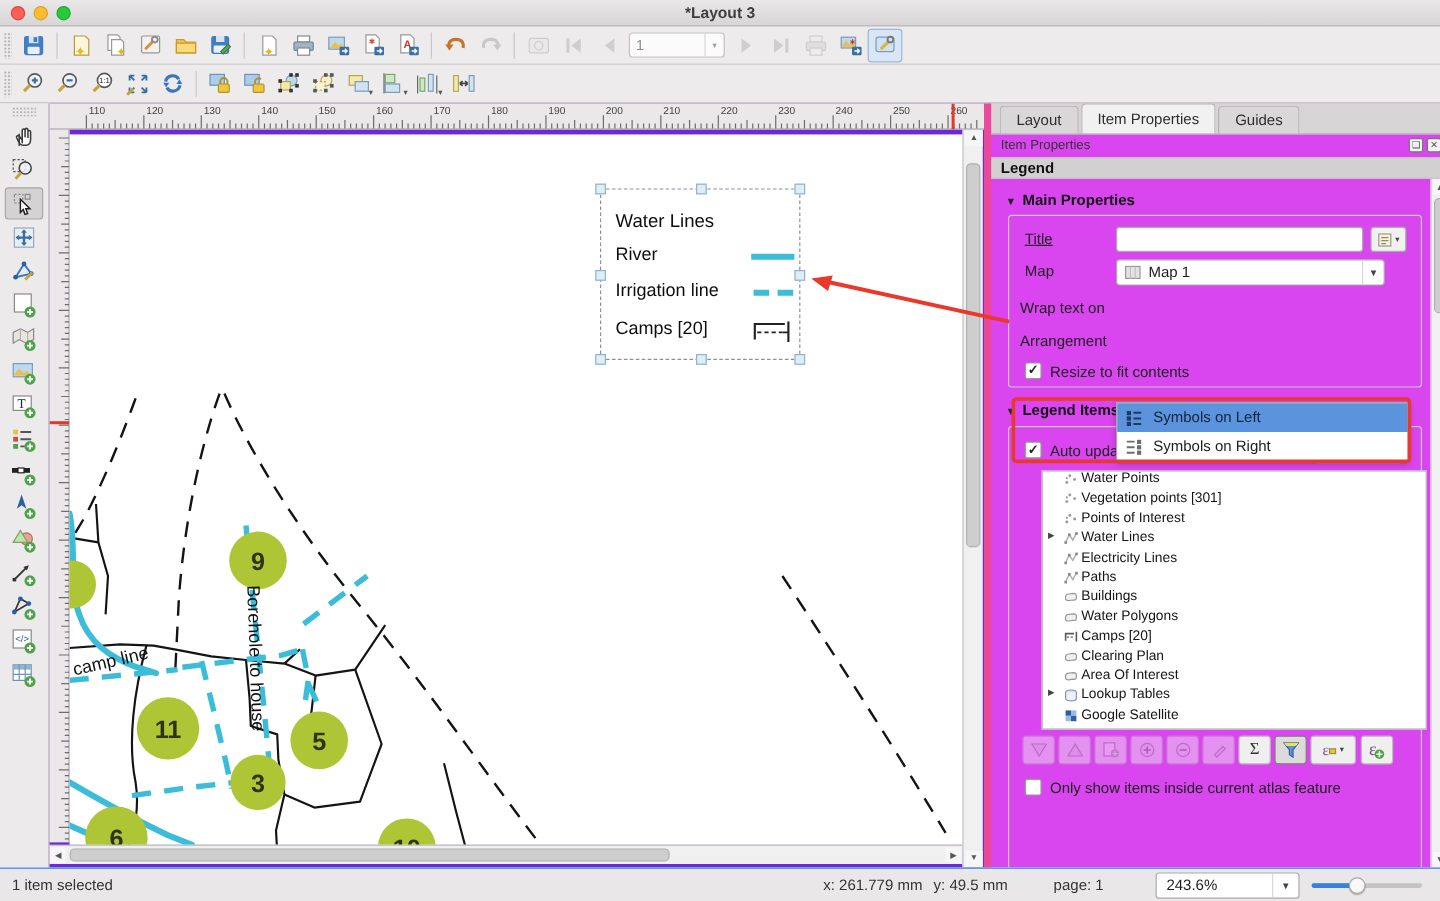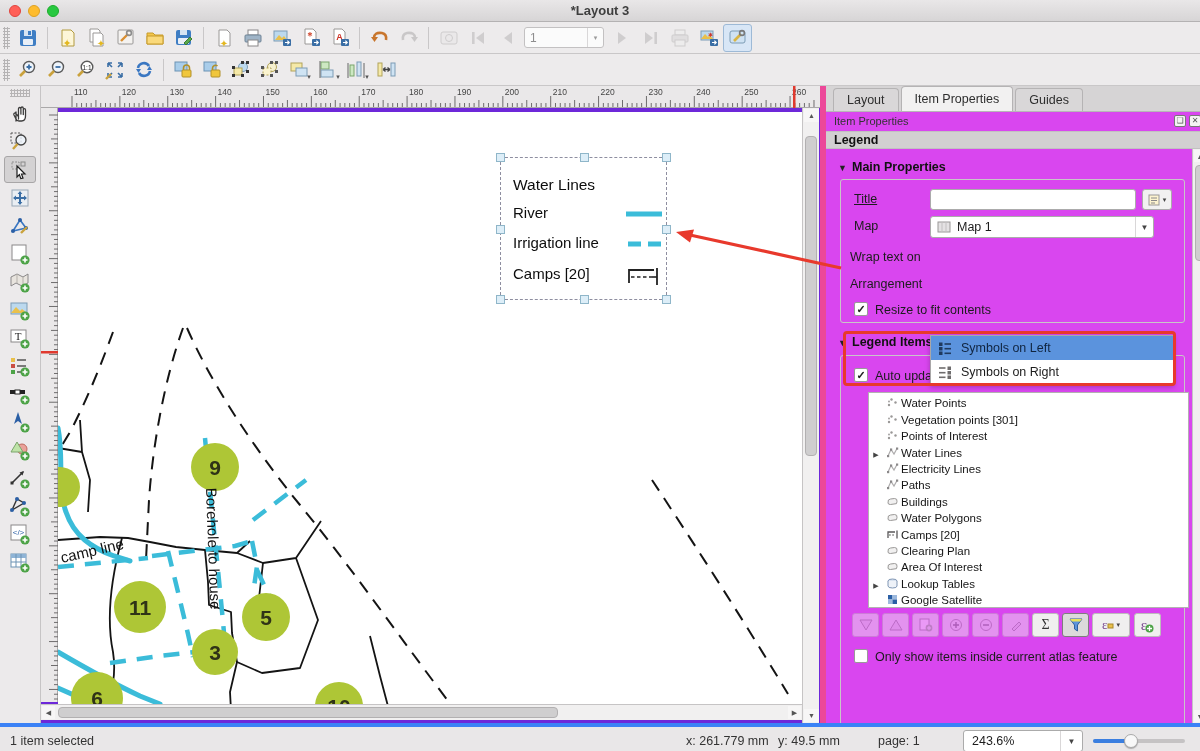--- a/index.html
+++ b/index.html
@@ -71,31 +71,31 @@
   .combo{position:absolute;height:22px;background:#fff;border:1px solid #ababab;border-radius:3px;display:flex;align-items:center;font-size:12.5px;color:#1c1c1c}
   .combo .cbtn{margin-left:auto;width:18px;height:100%;display:flex;align-items:center;justify-content:center;font-size:8px;color:#444;border-left:1px solid #d9d7d8}
   .ddbtn{position:absolute;width:30px;height:21px;background:#f2f1f1;border:1px solid #ababab;border-radius:3px;display:flex;align-items:center;justify-content:center;gap:1px}
   .cb{position:absolute;width:14px;height:14px;background:#fff;border:1px solid #9a9899;border-radius:2px;font-size:11px;line-height:12px;text-align:center;color:#222;font-weight:bold}
   .cb-label{position:absolute;font-size:12.5px;color:#1c1c1c}
   .dropdown{position:absolute;left:104px;top:186px;width:244px;background:#fff;border:1px solid #a9a7a8;z-index:6;box-shadow:0 2px 5px rgba(0,0,0,.25)}
   .dd-row{height:24px;display:flex;align-items:center;font-size:12.5px;padding-left:6px;gap:8px;color:#1c1c1c}
   .dd-row.sel{background:#5b93dd;color:#10243f}
   .redbox{position:absolute;left:17px;top:182px;width:333px;height:55px;border:3px solid #e8392c;border-radius:4px;z-index:7;pointer-events:none}
   .tree{position:absolute;left:42px;top:325px;width:321px;height:216px;background:#fff;border:1px solid #b3b1b2;overflow:hidden}
-  .tree-row{height:16.4px;display:flex;align-items:flex-end;font-size:11.5px;color:#151515}
+  .tree-row{height:16.4px;display:flex;align-items:flex-start;font-size:11.5px;color:#151515}
   .tree-row .tw{width:14px;text-align:center;font-size:7px;color:#444;flex:0 0 auto}
   .tree-row .ti{width:18px;display:flex;justify-content:center;flex:0 0 auto}
   .lbtn{position:absolute;top:551px;width:27px;height:24px;background:#f0efef;border:1px solid #bdbbbc;border-radius:3px;display:flex;align-items:center;justify-content:center;font-size:12px;color:#555}
   .lbtn.disabled{opacity:.45}
   .lbtn.pressed{background:#dcdadb;border:1px solid #7f7d7e}
   .update-btn{position:absolute;left:272px;top:299px;width:76px;height:20px;background:#f0efef;border:1px solid #c3c1c2;border-radius:4px;font-size:12px;color:#a9a7a8;display:flex;align-items:center;justify-content:center}
   .pscroll{position:absolute;left:366px;top:63px;width:14px;height:574px;background:#f1f0f0;border-left:1px solid #c6c4c5}
 
   
-  .statusbar{position:absolute;left:0;top:723px;width:1200px;height:28px;background:#e9e7e8;border-top:4px solid #3b82f6;font-size:12.5px;color:#333;z-index:5}
+  .statusbar{position:absolute;left:0;top:723px;width:1200px;height:28px;background:#e9e7e8;border-top:1px solid #3b82f6;font-size:12.5px;color:#333;z-index:5}
   .sb-item{position:absolute;top:7px}
   .zoom-combo{position:absolute;left:963px;top:3px;width:120px;height:22px;background:#fff;border:1px solid #ababab;border-radius:3px;display:flex;align-items:center}
   .zoom-combo span{padding-left:8px;font-size:12.5px;color:#1c1c1c}
   .zoom-combo .cbtn{margin-left:auto;width:22px;height:100%;border-left:1px solid #d9d7d8;display:flex;align-items:center;justify-content:center;font-size:8px;color:#444}
   .slider{position:absolute;left:1093px;top:12px;width:92px;height:4px;background:#c5c3c4;border-radius:2px}
   .slider .fill{position:absolute;left:0;top:0;height:4px;width:38px;background:#3b7fe0;border-radius:2px}
   .slider .knob{position:absolute;left:31px;top:-5px;width:14px;height:14px;border-radius:50%;background:#f8f8f8;border:1px solid #aaa;box-shadow:0 1px 1px rgba(0,0,0,.25)}
 
   .overlay{position:absolute;left:0;top:0;width:1200px;height:751px;pointer-events:none;z-index:20}
 </style>

